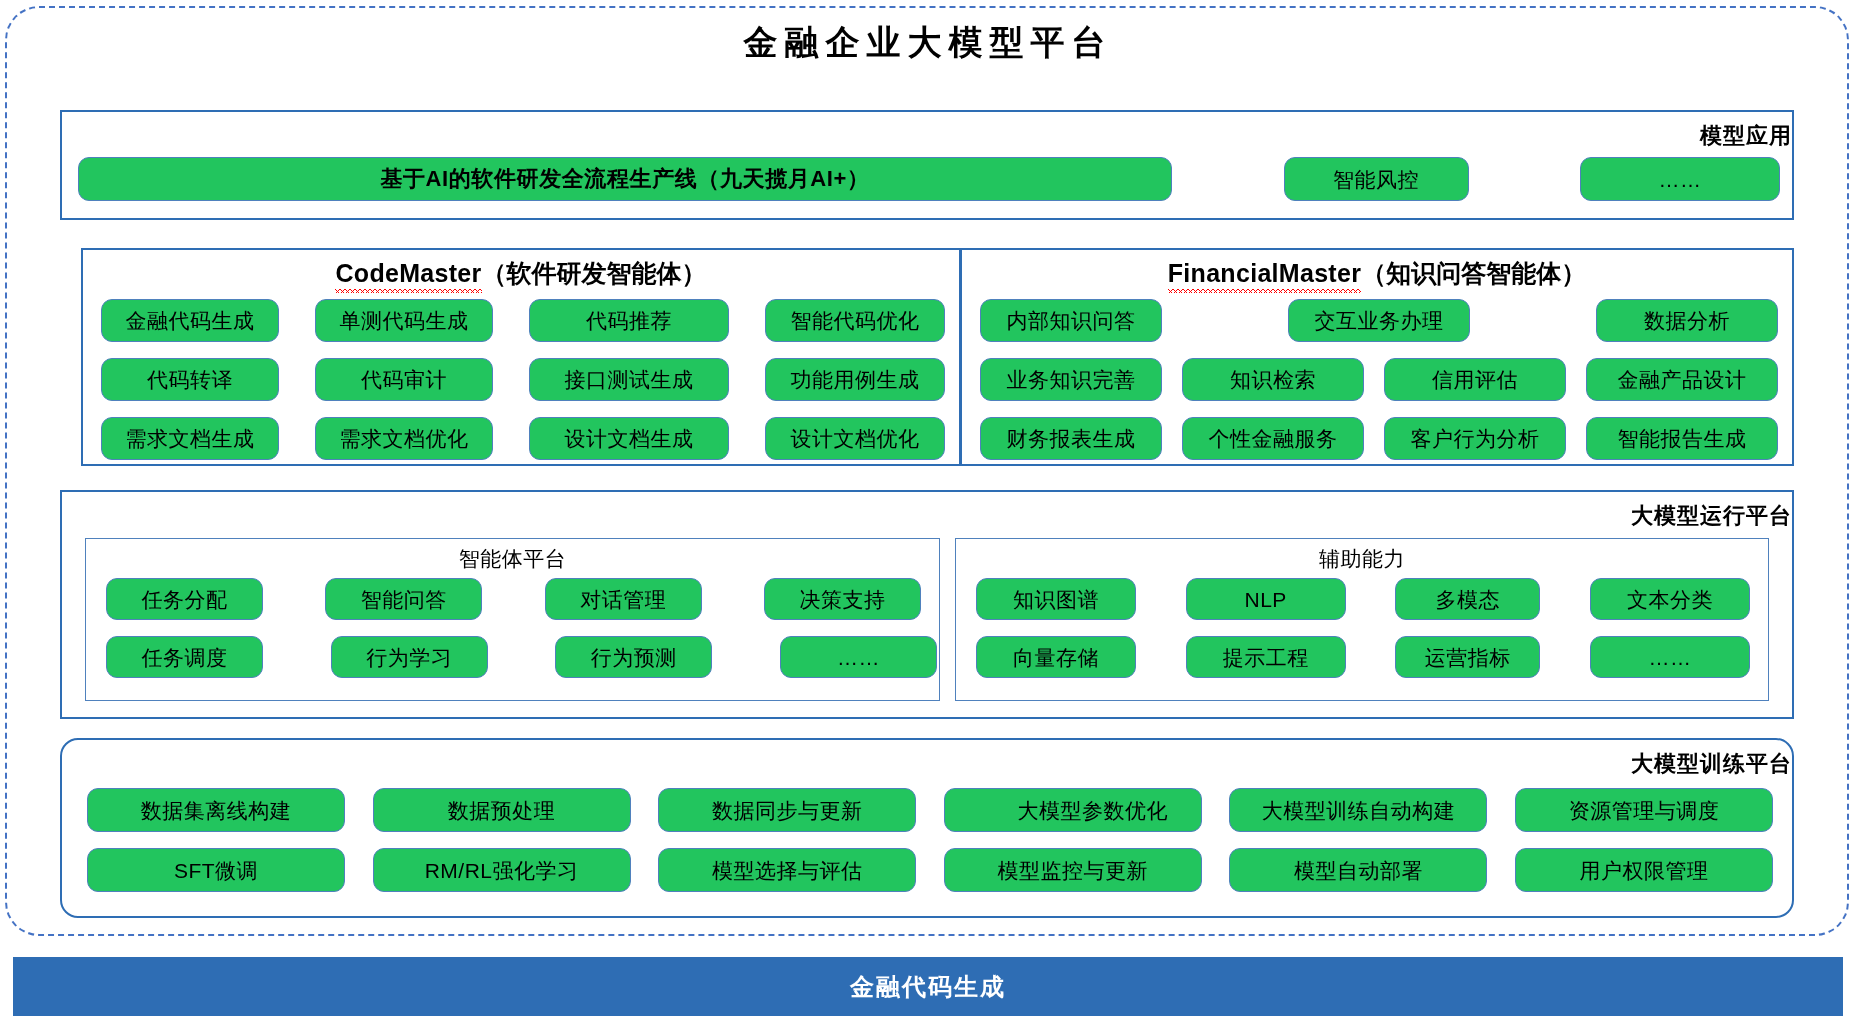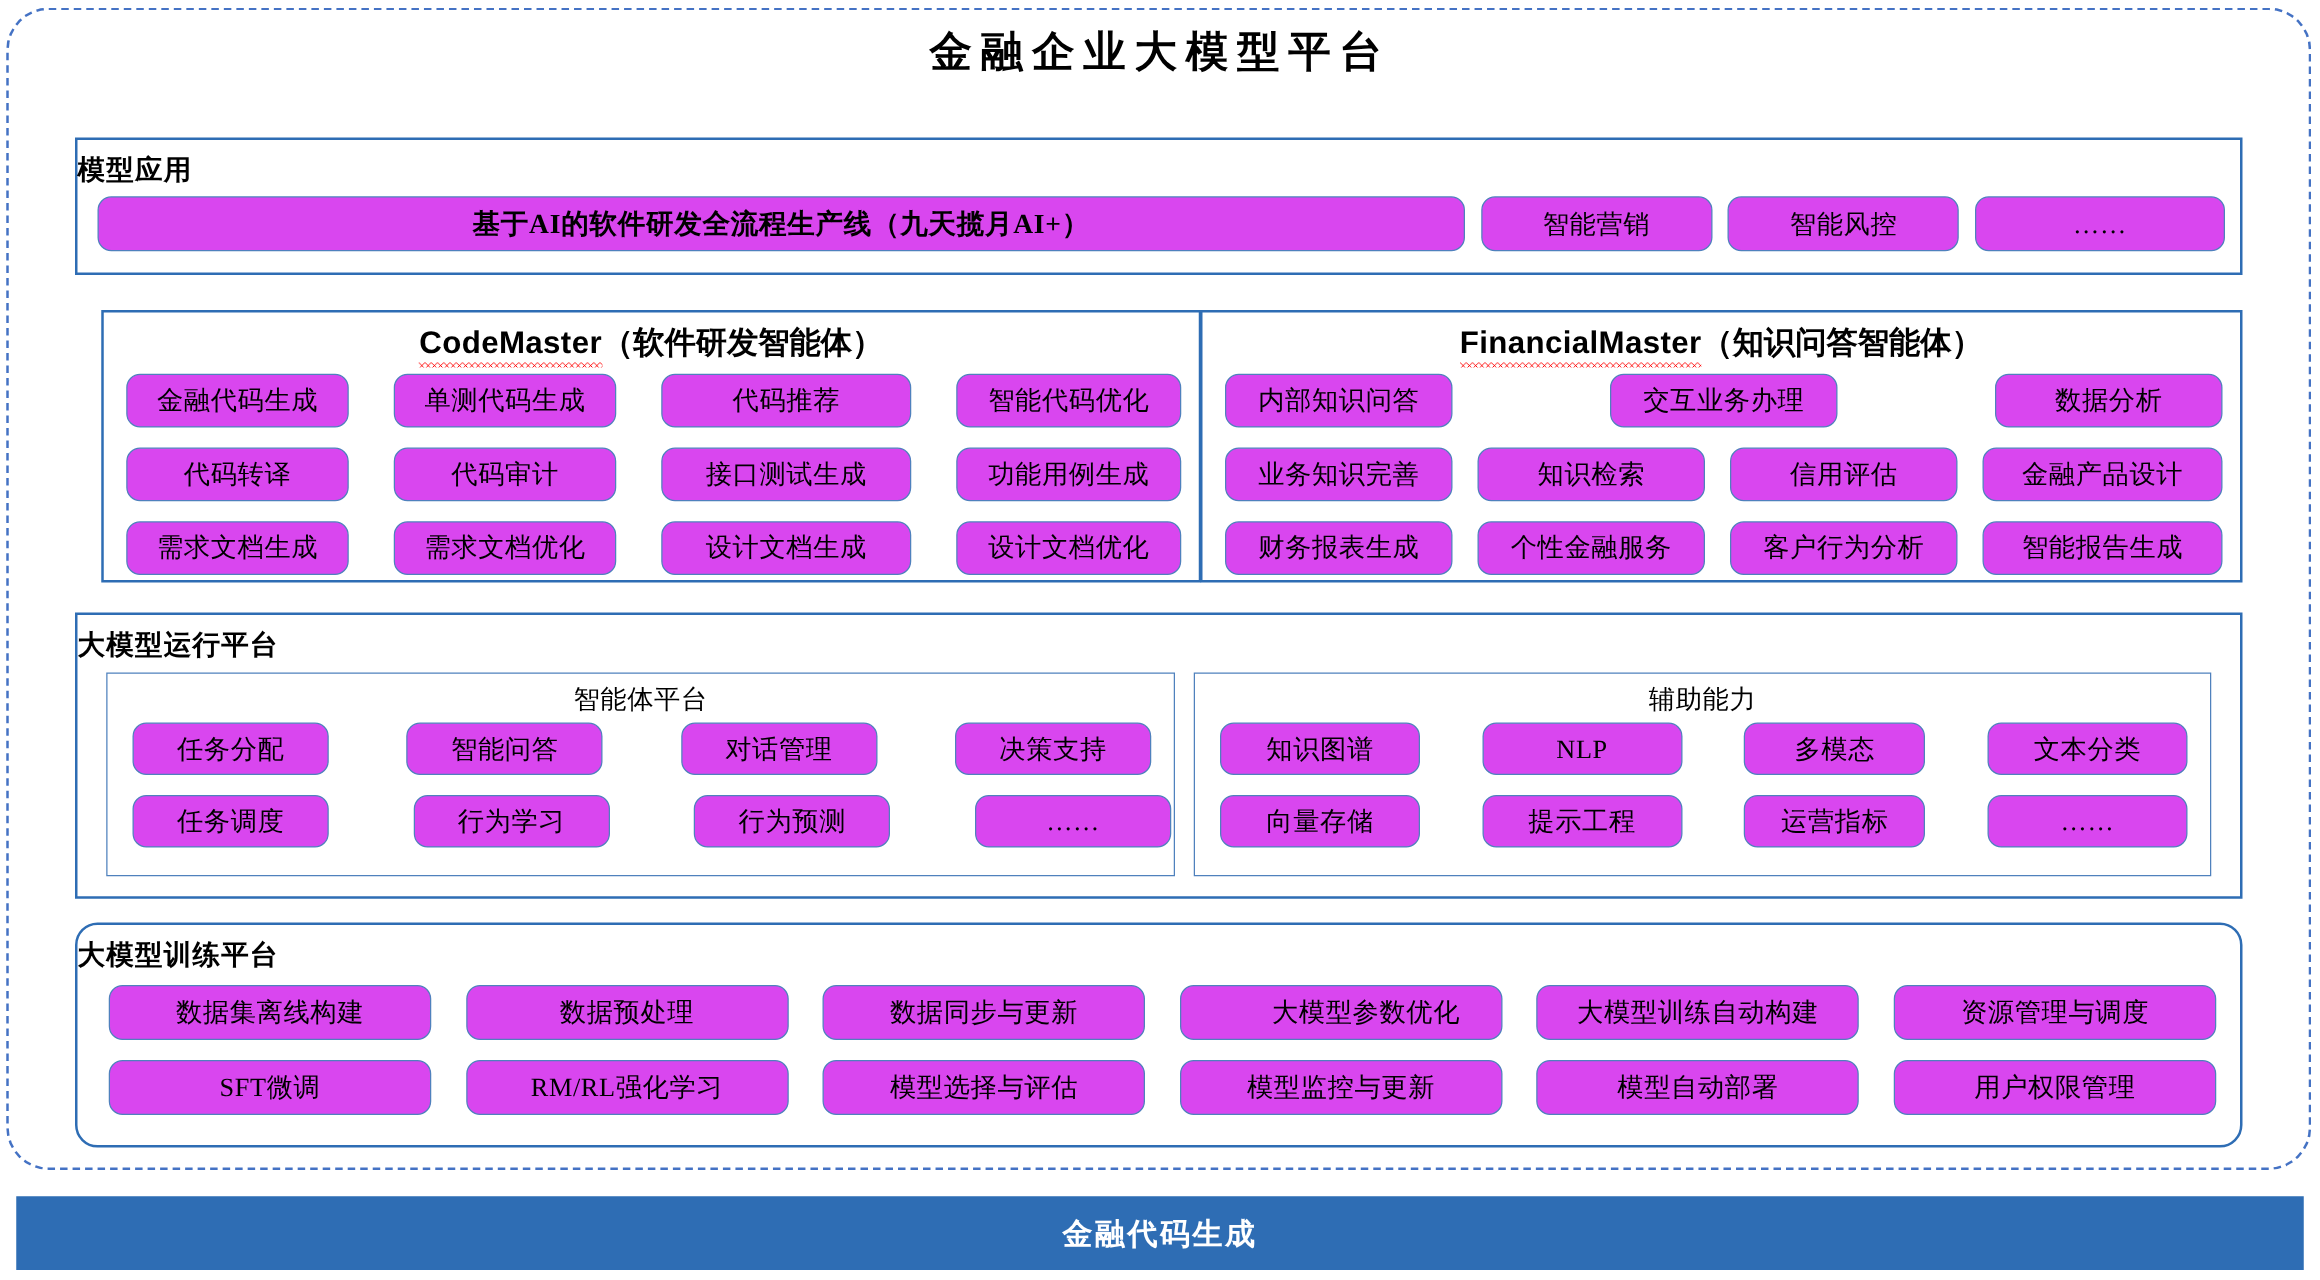--- a/index.html
+++ b/index.html
@@ -49,21 +49,21 @@
   }
 
   
   .panel {
     position: absolute;
     box-sizing: border-box;
     border: 2px solid #2e6db4;
     background: #ffffff;
   }
   .panel-title {
-    text-align: left;
+    text-align: right;
     font-size: 22px;
     font-weight: 700;
     color: #000000;
     letter-spacing: 1px;
   }
   .subpanel {
     position: absolute;
     box-sizing: border-box;
     border: 1.5px solid #4f81bd;
     background: #ffffff;
@@ -79,31 +79,30 @@
   
   .chip-row {
     display: flex;
     justify-content: space-between;
     box-sizing: border-box;
   }
   .chip {
     box-sizing: border-box;
     border: 1.6px solid #4f81bd;
     border-radius: 11px;
-    background: #d946ef;
+    background: #22c55e;
     display: flex;
     align-items: center;
     justify-content: center;
     text-align: left;
     font-size: 21px;
     color: #000000;
     letter-spacing: 0.5px;
     line-height: 1;
     padding: 0 4px;
-    font-family: Liberation Serif, serif;
   }
   .chip.wide-banner {
     font-weight: 700;
     font-size: 22px;
     letter-spacing: 0.6px;
   }
 
   
   .agent-heading {
     text-align: center;
@@ -154,21 +153,20 @@
 <div id="diagram-root">
 
   <div class="outer-frame"></div>
 
   <div class="main-title">金融企业大模型平台</div>
 
   <div class="panel" style="left:60px; top:110px; width:1734px; height:110px;">
     <div class="panel-title" style="margin-top:9px;">模型应用</div>
     <div class="chip-row" style="position:absolute; left:16px; top:45px; width:1702px;">
       <div class="chip wide-banner" style="width:1094px; height:44px;">基于AI的软件研发全流程生产线（九天揽月AI+）</div>
-      <div class="chip" style="width:185px; height:44px;">智能营销</div>
       <div class="chip" style="width:185px; height:44px;">智能风控</div>
       <div class="chip" style="width:200px; height:44px;">……</div>
     </div>
   </div>
 
   <div class="panel" style="left:60px; top:248px; width:880px; height:218px;margin-left:21px;">
     <div class="agent-heading" style="margin-top:7px;">
       <span class="latin">CodeMaster</span><span>（软件研发智能体）</span>
     </div>
 

